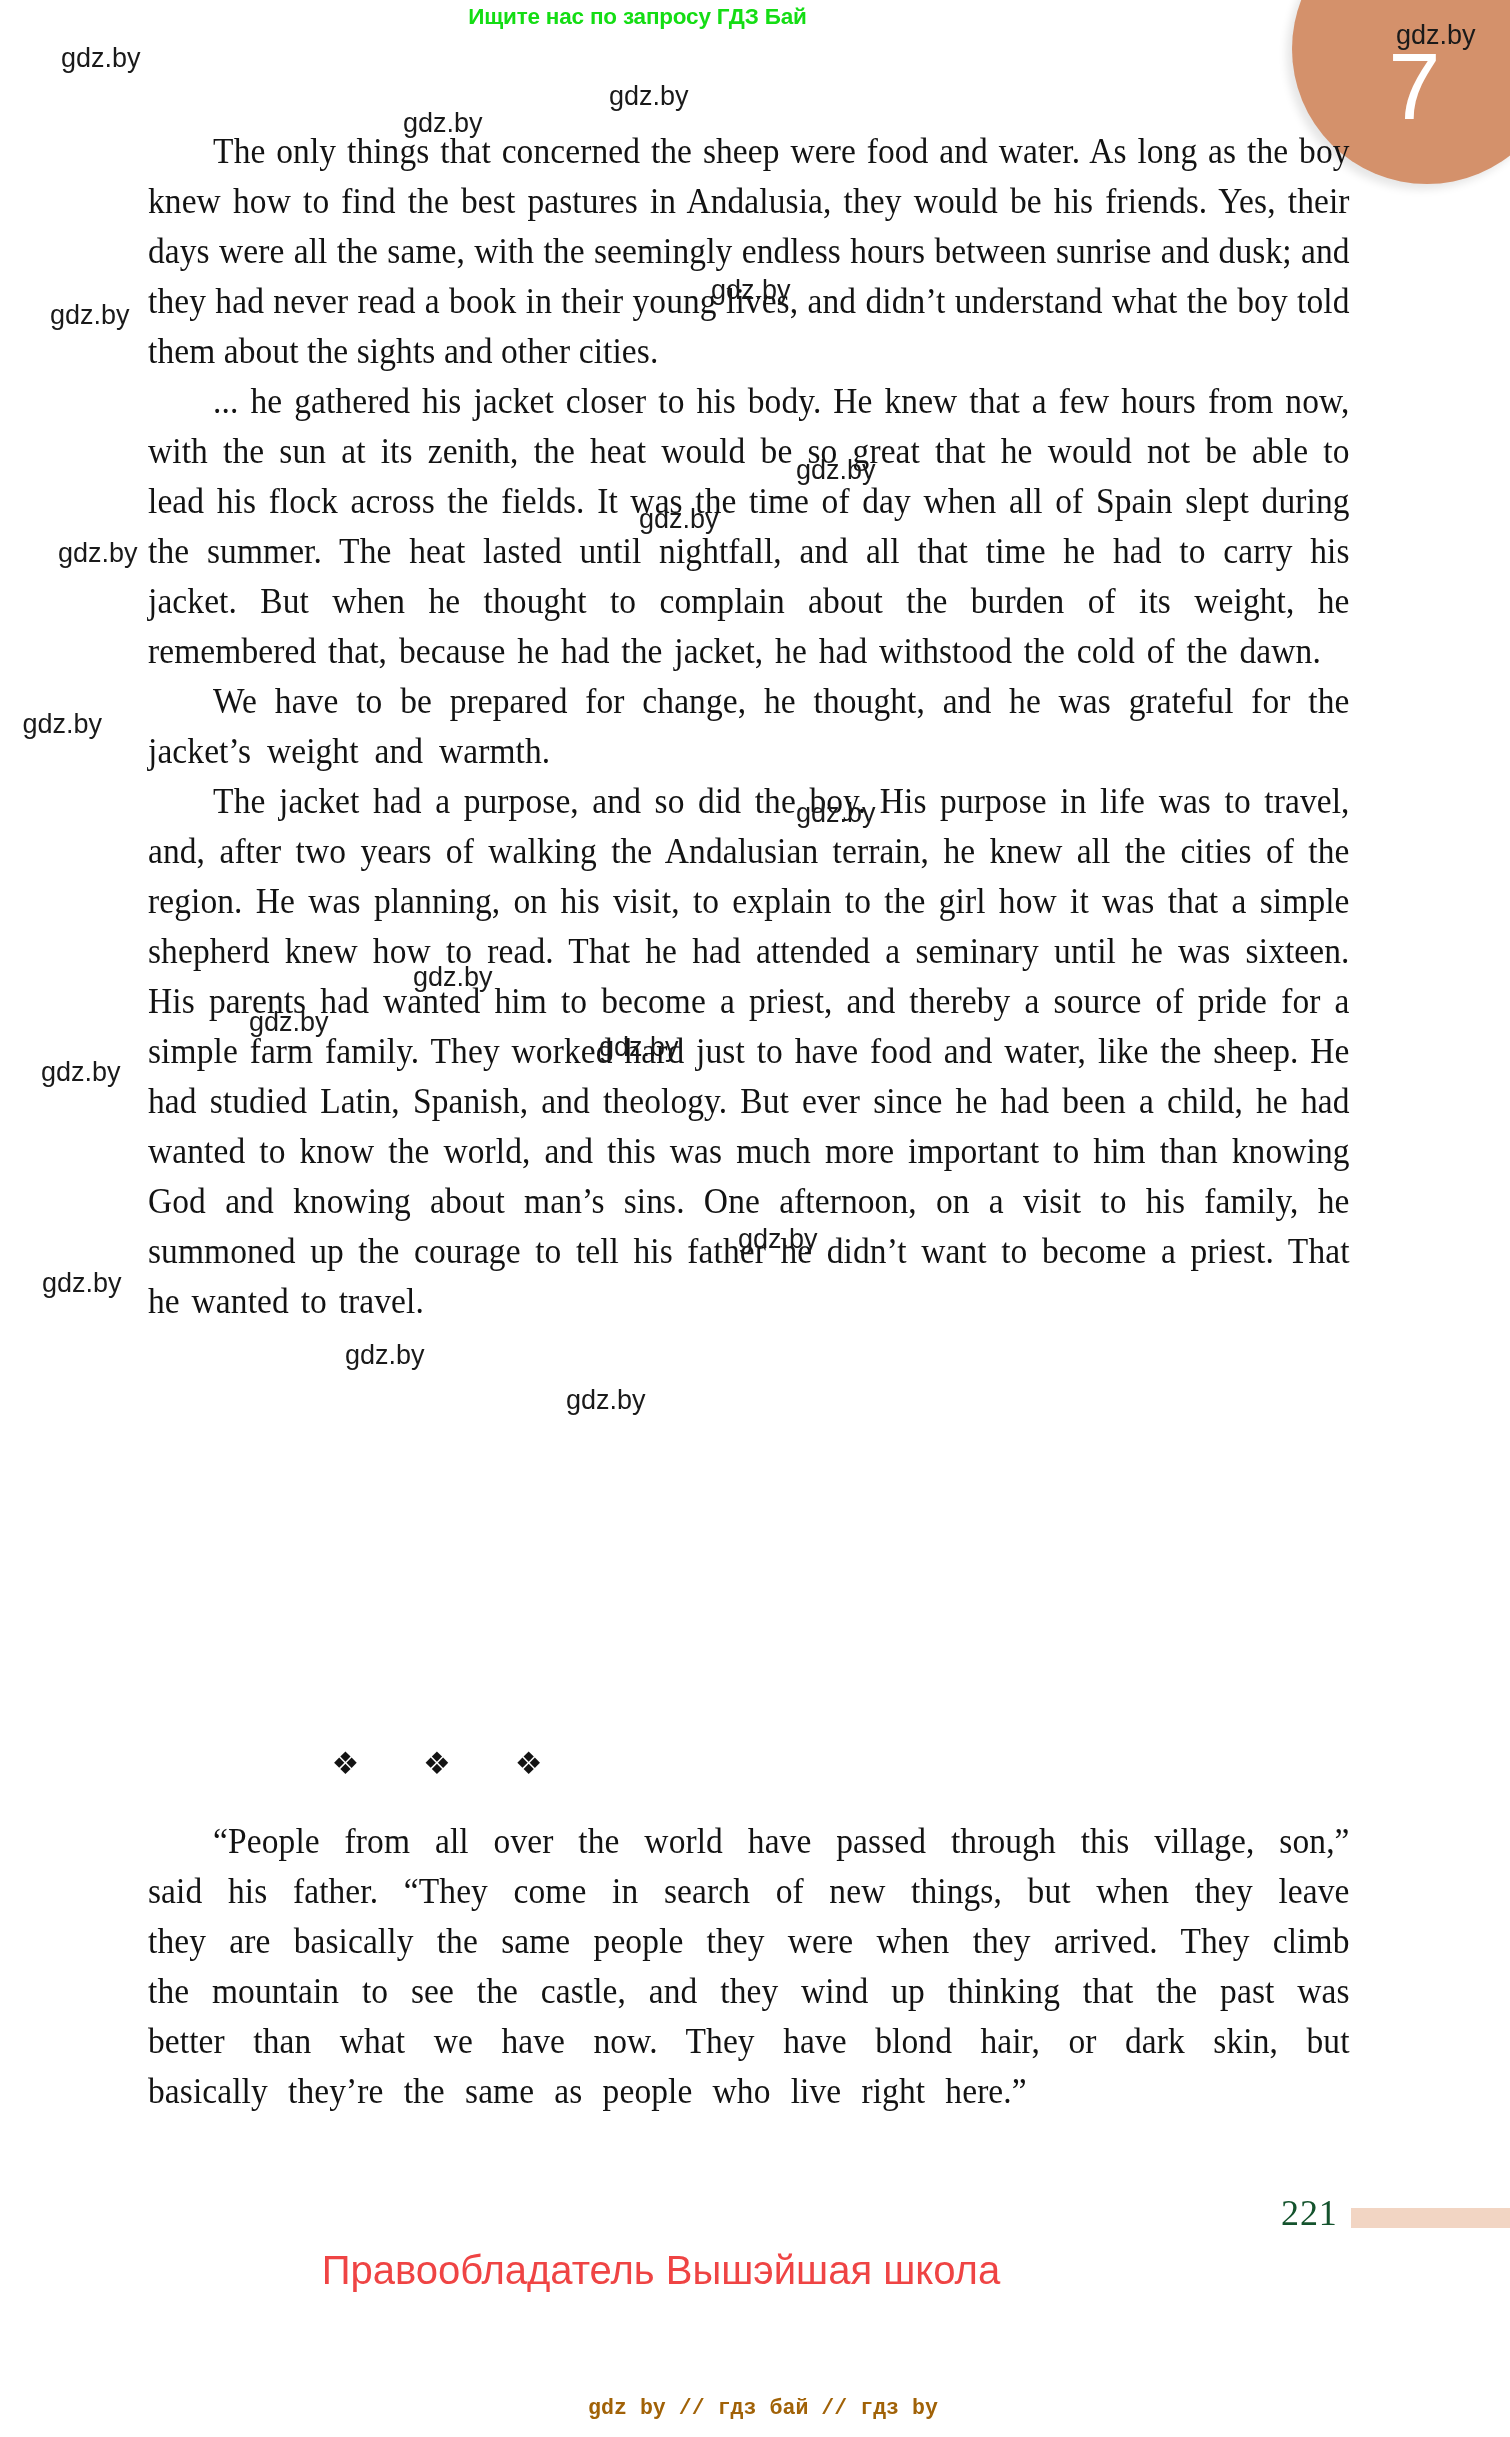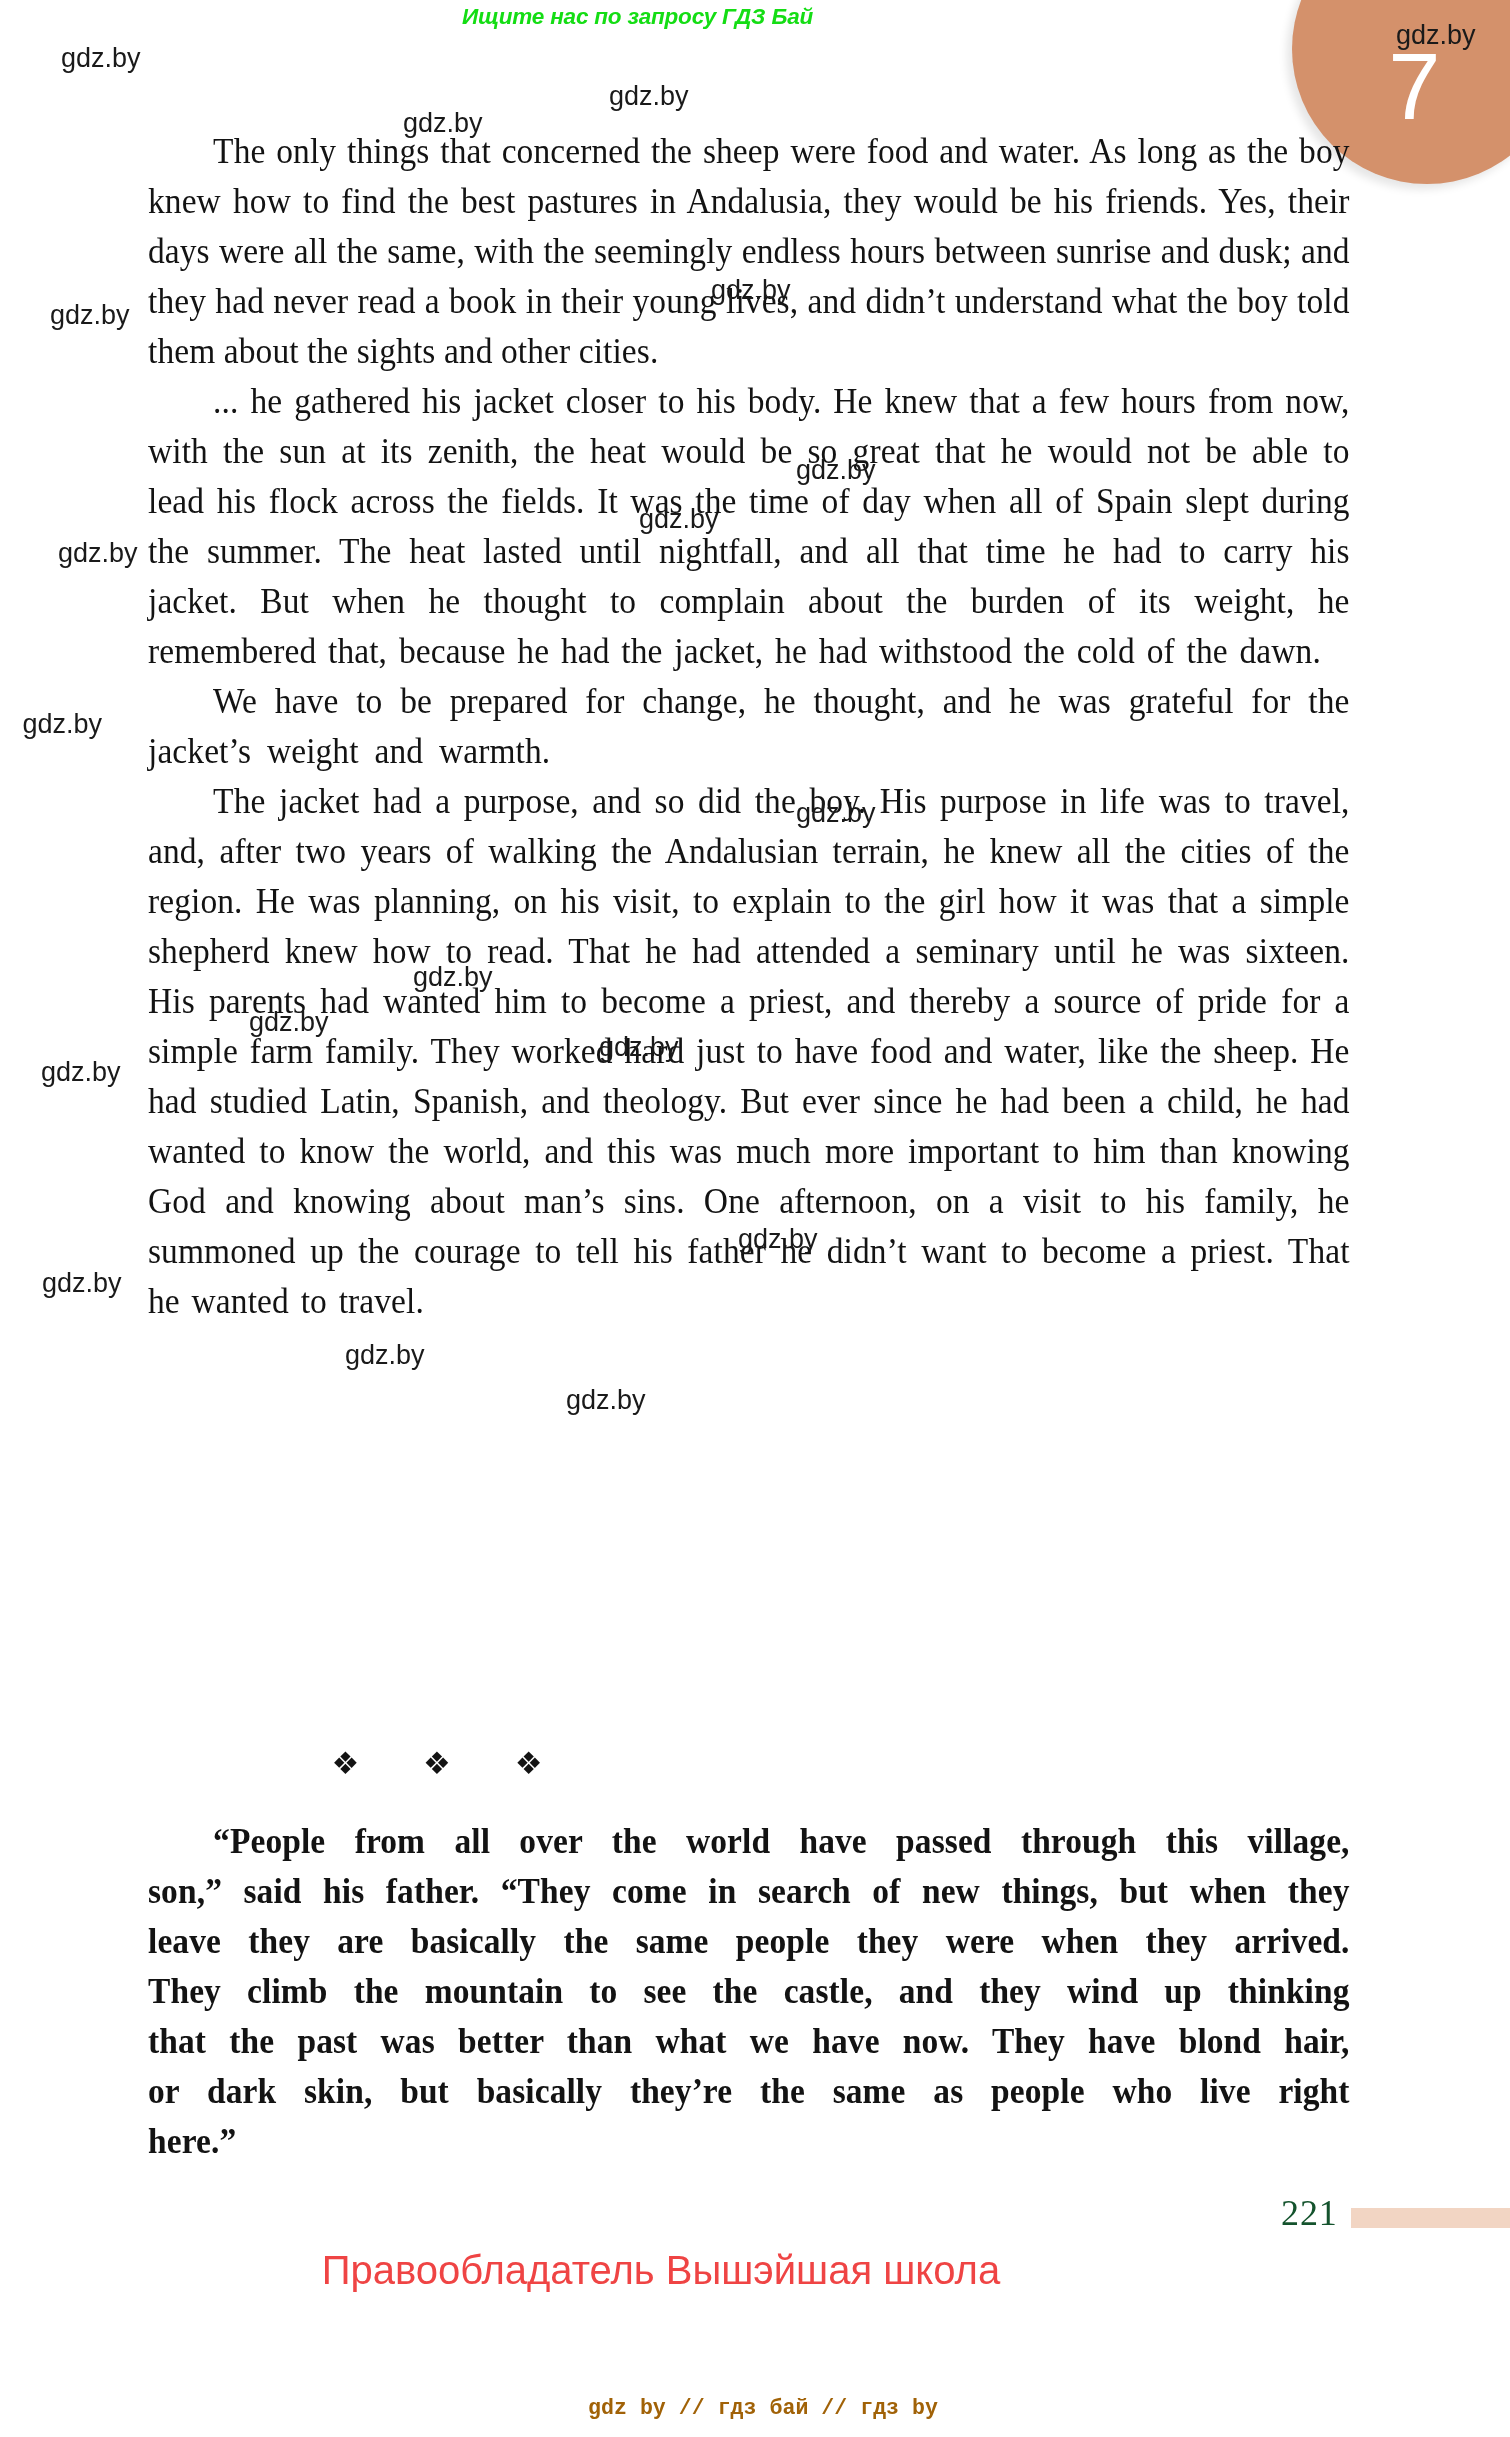--- a/index.html
+++ b/index.html
@@ -26,21 +26,20 @@
     top: 3.6px;
     left: 0;
     width: 1275px;
     text-align: center;
     font-family: "Liberation Sans", sans-serif;
     font-size: 22.5px;
     font-weight: 700;
     color: #14dd14;
     letter-spacing: -0.2px;
     white-space: nowrap;
-    font-style: italic;
   }
 
   
   .chapter-badge {
     position: absolute;
     top: -86px;
     right: -52px;
     width: 270px;
     height: 270px;
     border-radius: 50%;
@@ -167,21 +166,21 @@
 
   <div class="text-column">
     <p class="para indent">The only things that concerned the sheep were food and water. As long as the boy knew how to find the best pastures in Andalusia, they would be his friends. Yes, their days were all the same, with the seemingly endless hours between sunrise and dusk; and they had never read a book in their young lives, and didn’t understand what the boy told them about the sights and other cities.</p>
     <p class="para indent loose">... he gathered his jacket closer to his body. He knew that a few hours from now, with the sun at its zenith, the heat would be so great that he would not be able to lead his flock across the fields. It was the time of day when all of Spain slept during the summer. The heat lasted until nightfall, and all that time he had to carry his jacket. But when he thought to complain about the burden of its weight, he remembered that, because he had the jacket, he had withstood the cold of the dawn.</p>
     <p class="para indent looser">We have to be prepared for change, he thought, and he was grateful for the jacket’s weight and warmth.</p>
     <p class="para indent loose">The jacket had a purpose, and so did the boy. His purpose in life was to travel, and, after two years of walking the Andalusian terrain, he knew all the cities of the region. He was planning, on his visit, to explain to the girl how it was that a simple shepherd knew how to read. That he had attended a seminary until he was sixteen. His parents had wanted him to become a priest, and thereby a source of pride for a simple farm family. They worked hard just to have food and water, like the sheep. He had studied Latin, Spanish, and theology. But ever since he had been a child, he had wanted to know the world, and this was much more important to him than knowing God and knowing about man’s sins. One afternoon, on a visit to his family, he summoned up the courage to tell his father he didn’t want to become a priest. That he wanted to travel.</p>
   </div>
 
   <div class="separator">❖ ❖ ❖</div>
 
-  <div class="text-column" style="top: 1816px; font-weight: bold;">
+  <div class="text-column" style="top: 1816px;">
     <p class="para indent loosest">“People from all over the world have passed through this village, son,” said his father. “They come in search of new things, but when they leave they are basically the same people they were when they arrived. They climb the mountain to see the castle, and they wind up thinking that the past was better than what we have now. They have blond hair, or dark skin, but basically they’re the same as people who live right here.”</p>
   </div>
 
   <div class="page-number">221</div>
   <div class="page-number-bar"></div>
 
   <div class="copyright-watermark">Правообладатель Вышэйшая школа</div>
 
   <div class="footer-links">gdz by  //  гдз бай  //  гдз by</div>
 

